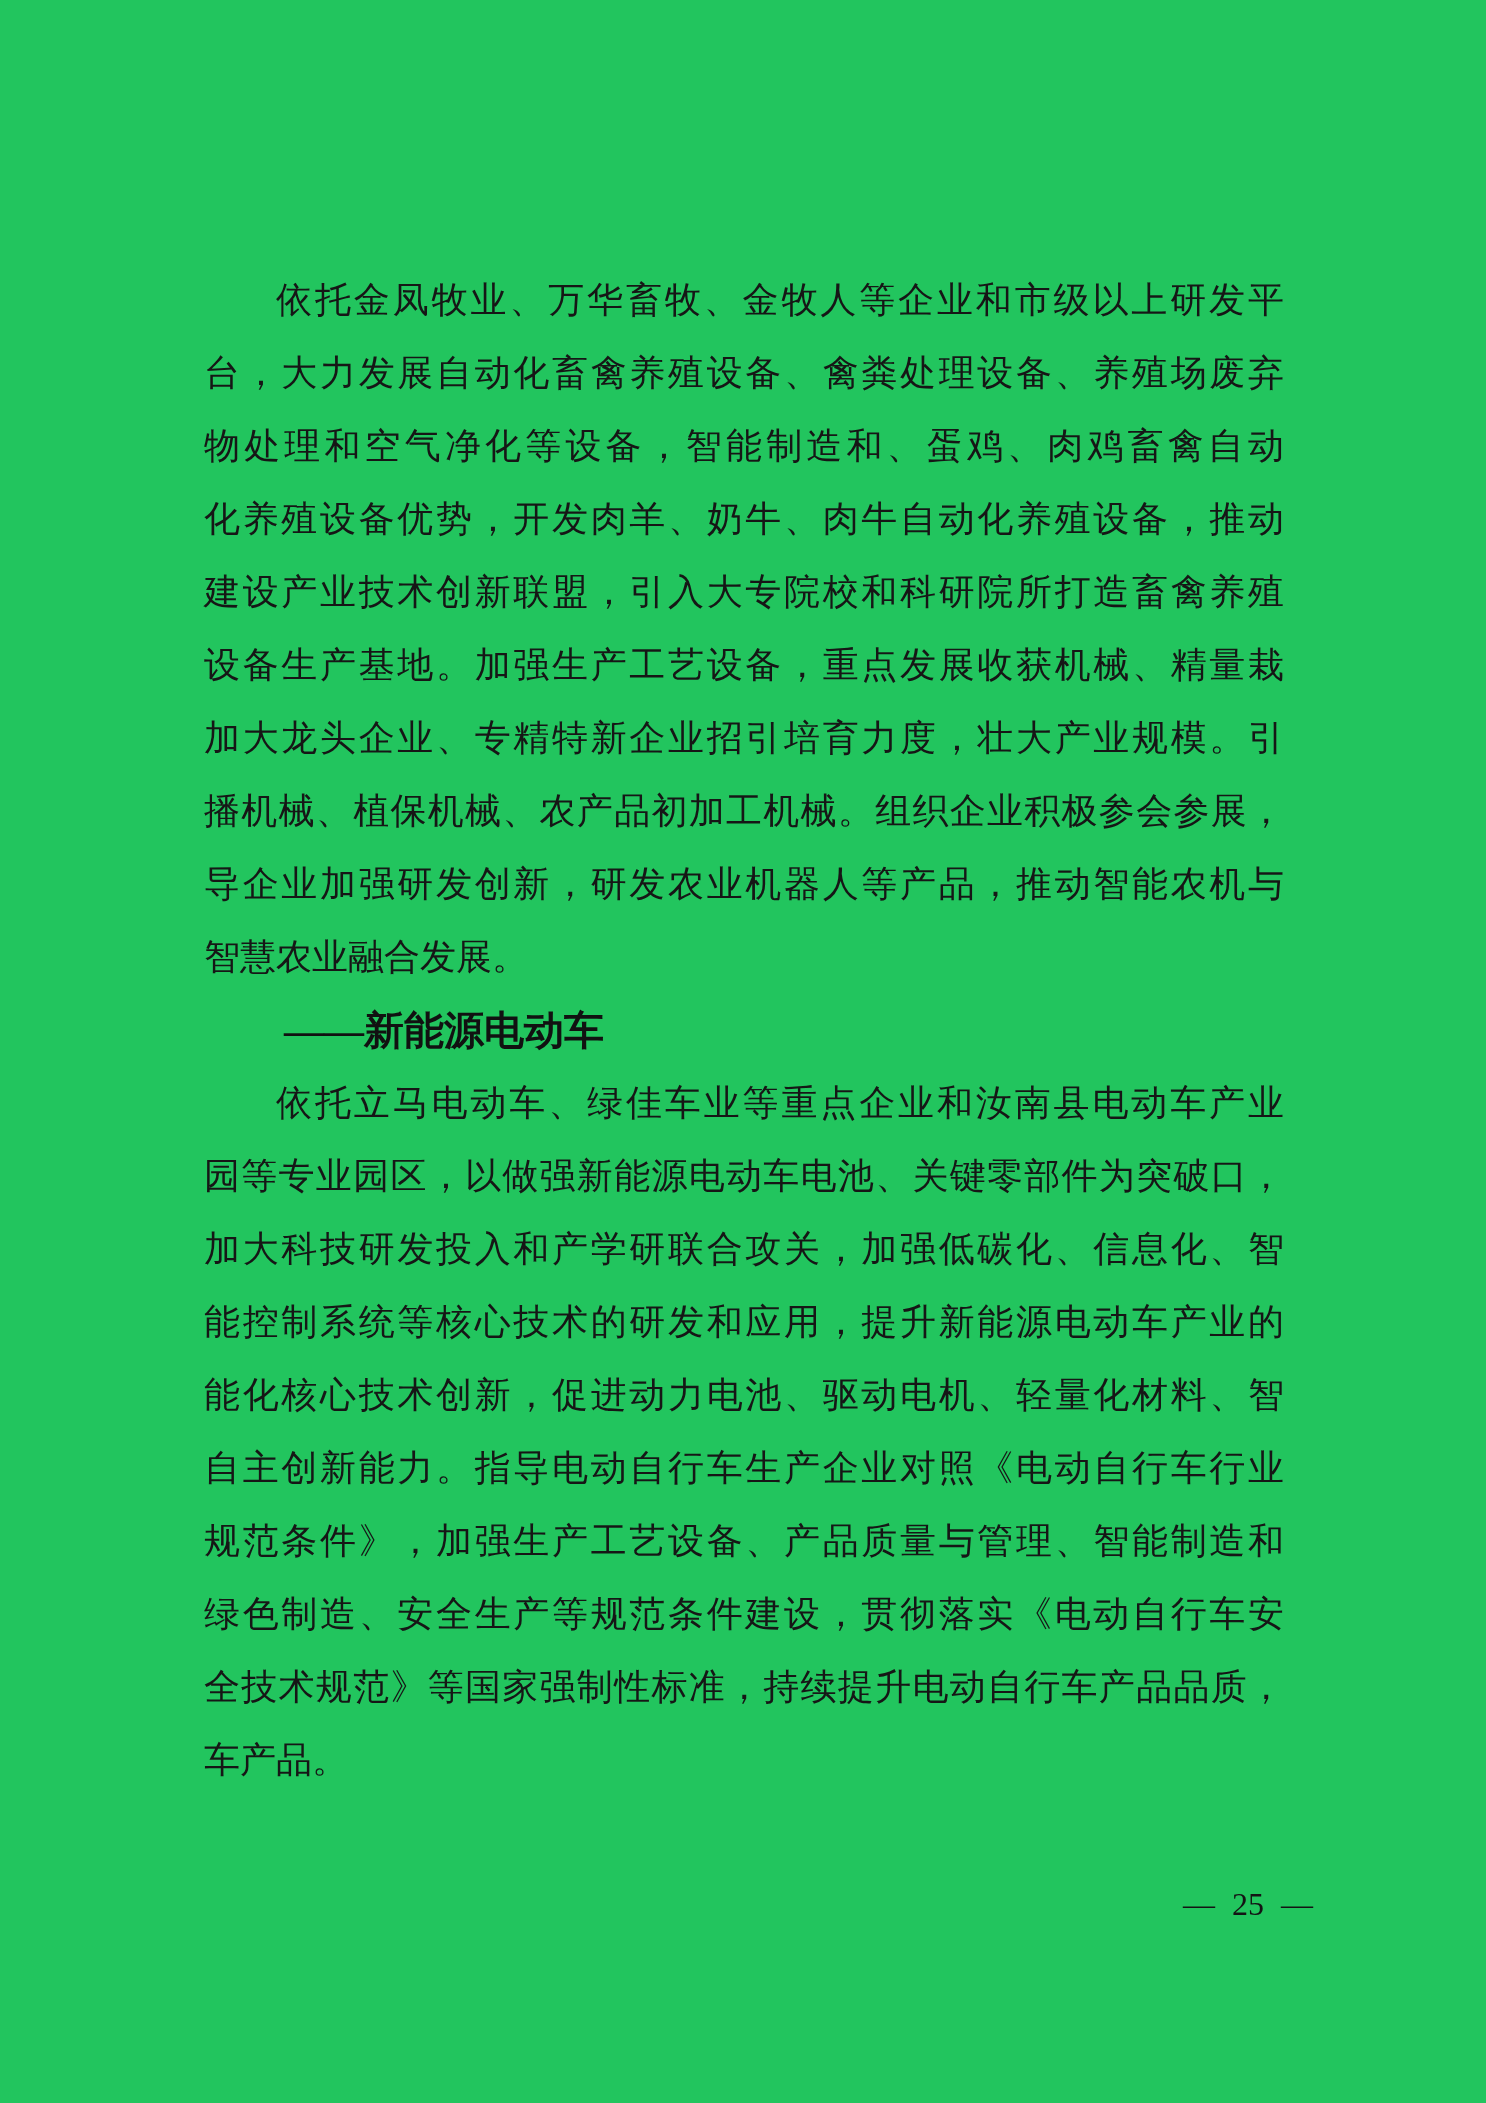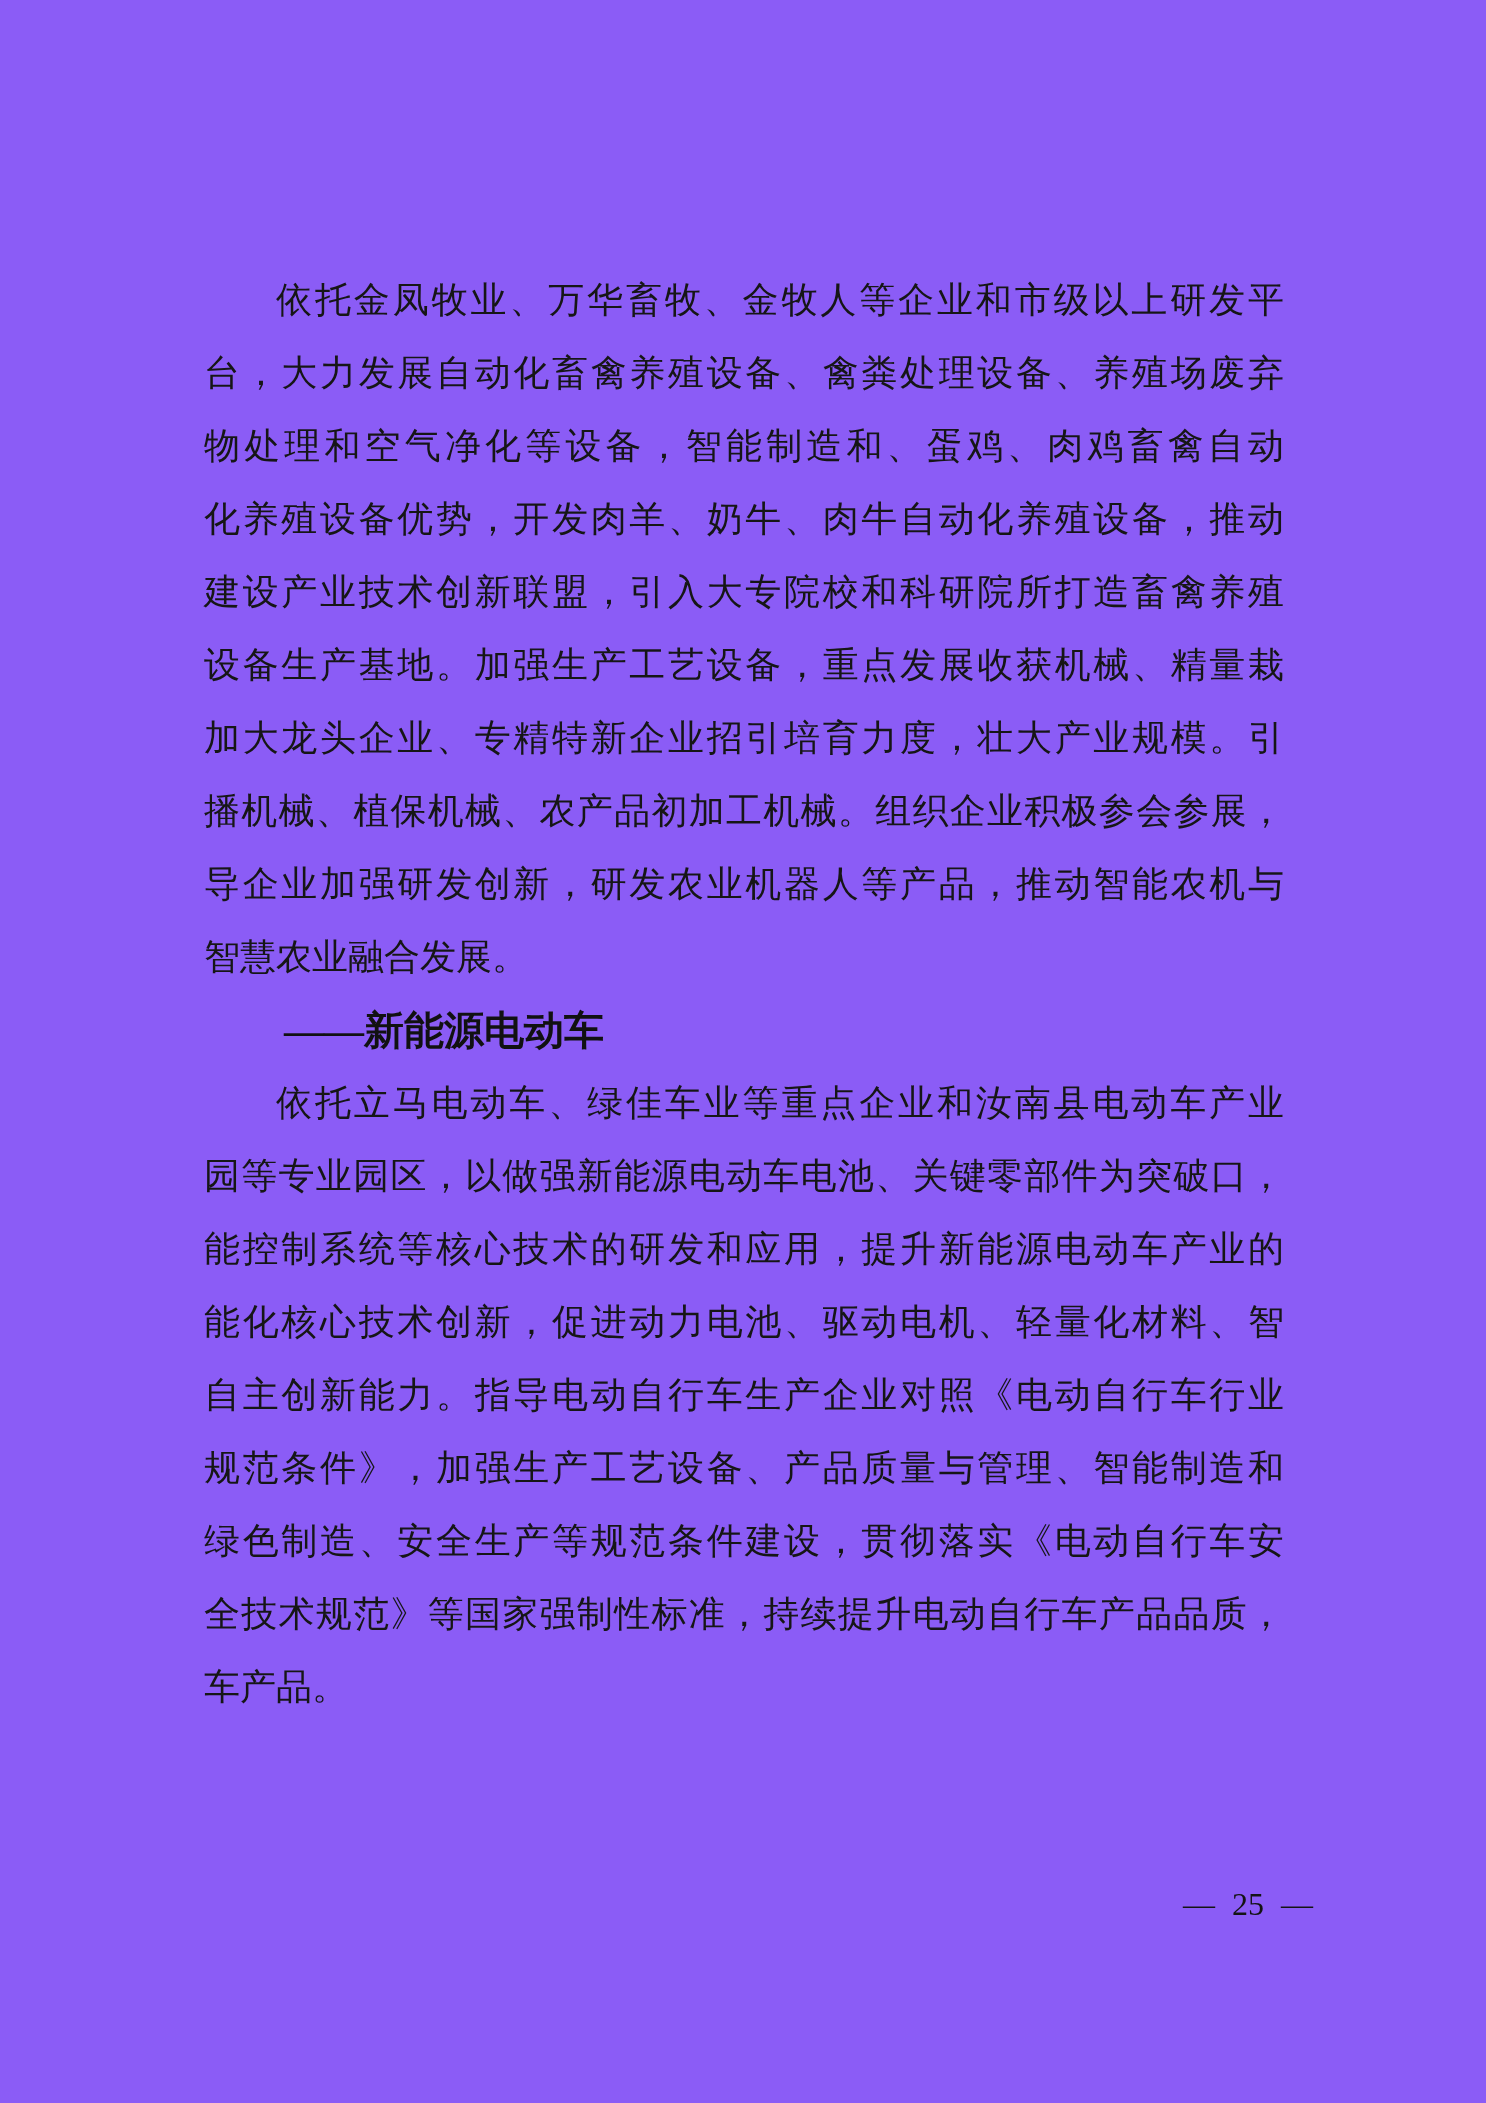--- a/index.html
+++ b/index.html
@@ -4,21 +4,21 @@
 <style>
   html, body {
     margin: 0;
     padding: 0;
     background: #e8e8e8;
   }
   .page {
     position: relative;
     width: 1486px;
     height: 2103px;
-    background: #8b5cf6;
+    background: #22c55e;
     overflow: hidden;
     font-family: "Liberation Serif", serif;
   }
   .text-block {
     position: absolute;
     left: 204px;
     top: 264px;
     width: 1080px;
   }
   .line {
@@ -81,20 +81,21 @@
     <p class="line">设备生产基地。加强生产工艺设备，重点发展收获机械、精量栽</p>
     <p class="line">加大龙头企业、专精特新企业招引培育力度，壮大产业规模。引</p>
     <p class="line">播机械、植保机械、农产品初加工机械。组织企业积极参会参展，</p>
     <p class="line">导企业加强研发创新，研发农业机器人等产品，推动智能农机与</p>
     <p class="line para-end">智慧农业融合发展。</p>
 
     <p class="heading-line">——新能源电动车</p>
 
     <p class="line first-line">依托立马电动车、绿佳车业等重点企业和汝南县电动车产业</p>
     <p class="line">园等专业园区，以做强新能源电动车电池、关键零部件为突破口，</p>
+    <p class="line">加大科技研发投入和产学研联合攻关，加强低碳化、信息化、智</p>
     <p class="line">能控制系统等核心技术的研发和应用，提升新能源电动车产业的</p>
     <p class="line">能化核心技术创新，促进动力电池、驱动电机、轻量化材料、智</p>
     <p class="line">自主创新能力。指导电动自行车生产企业对照《电动自行车行业</p>
     <p class="line">规范条件》，加强生产工艺设备、产品质量与管理、智能制造和</p>
     <p class="line">绿色制造、安全生产等规范条件建设，贯彻落实《电动自行车安</p>
     <p class="line">全技术规范》等国家强制性标准，持续提升电动自行车产品品质，</p>
     <p class="line para-end">车产品。</p>
 
   </div>
 

